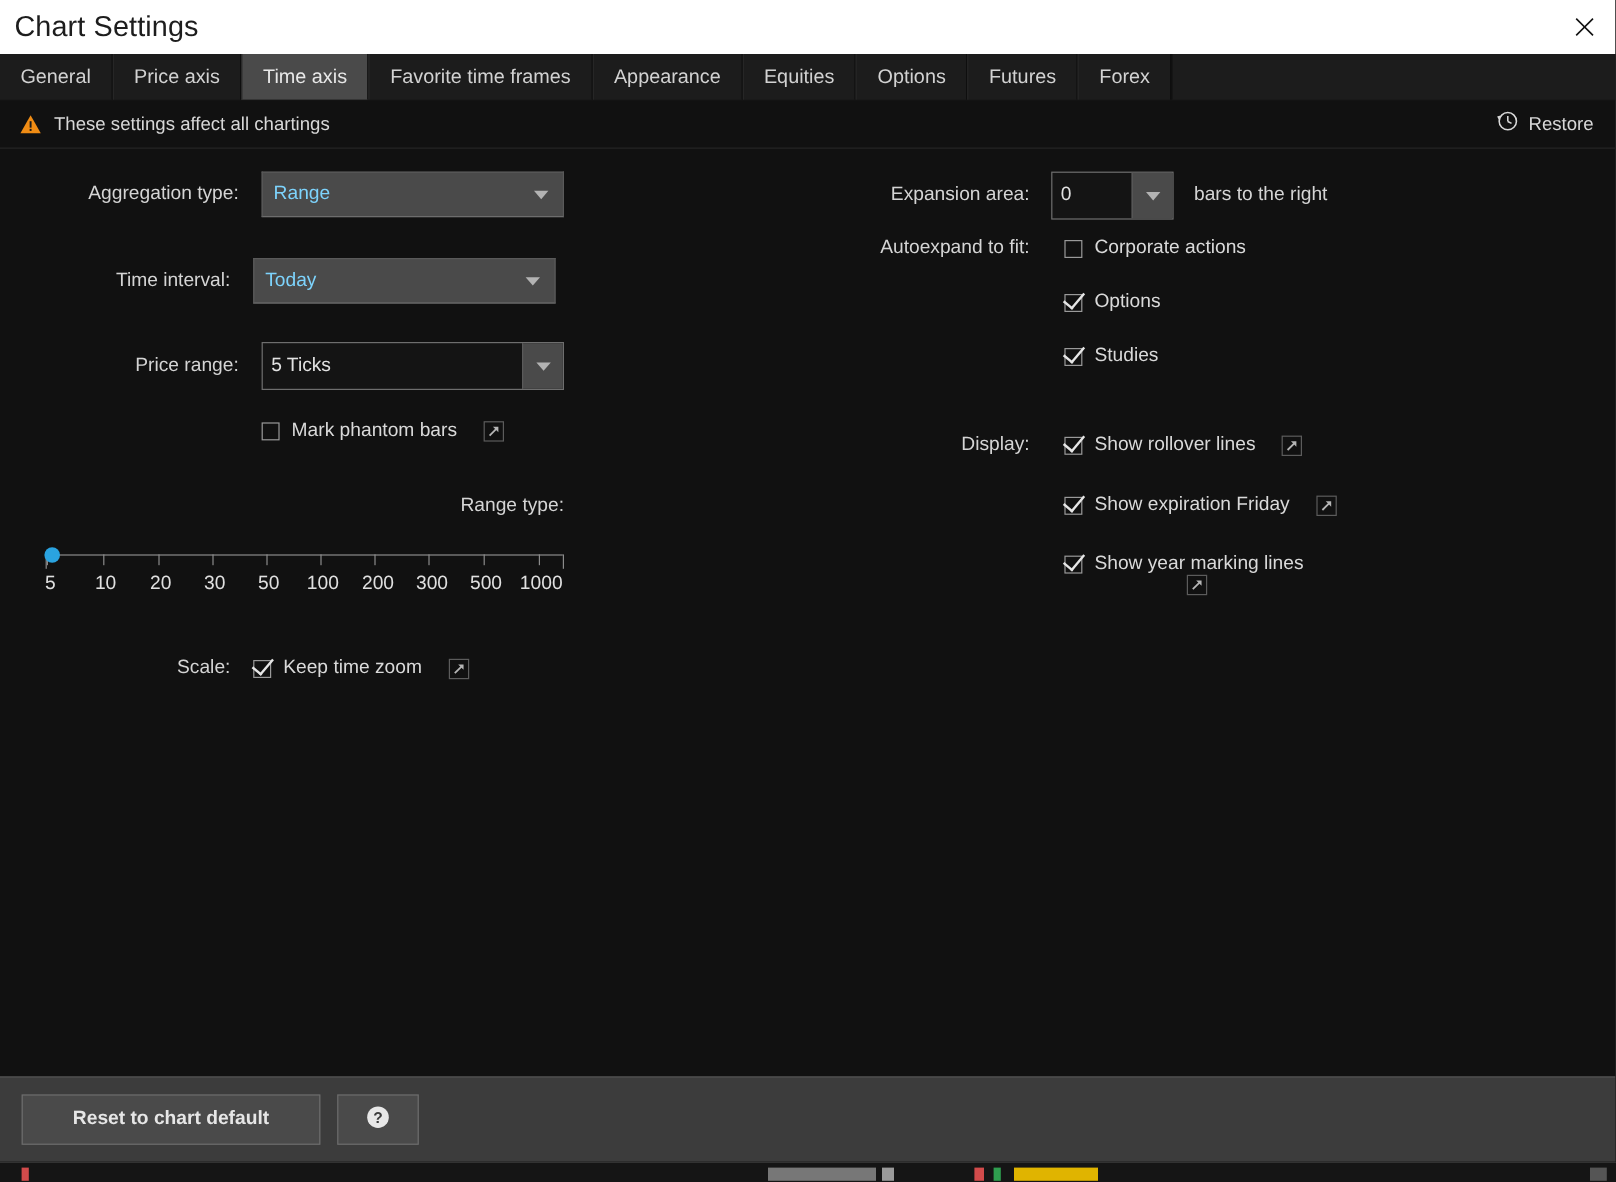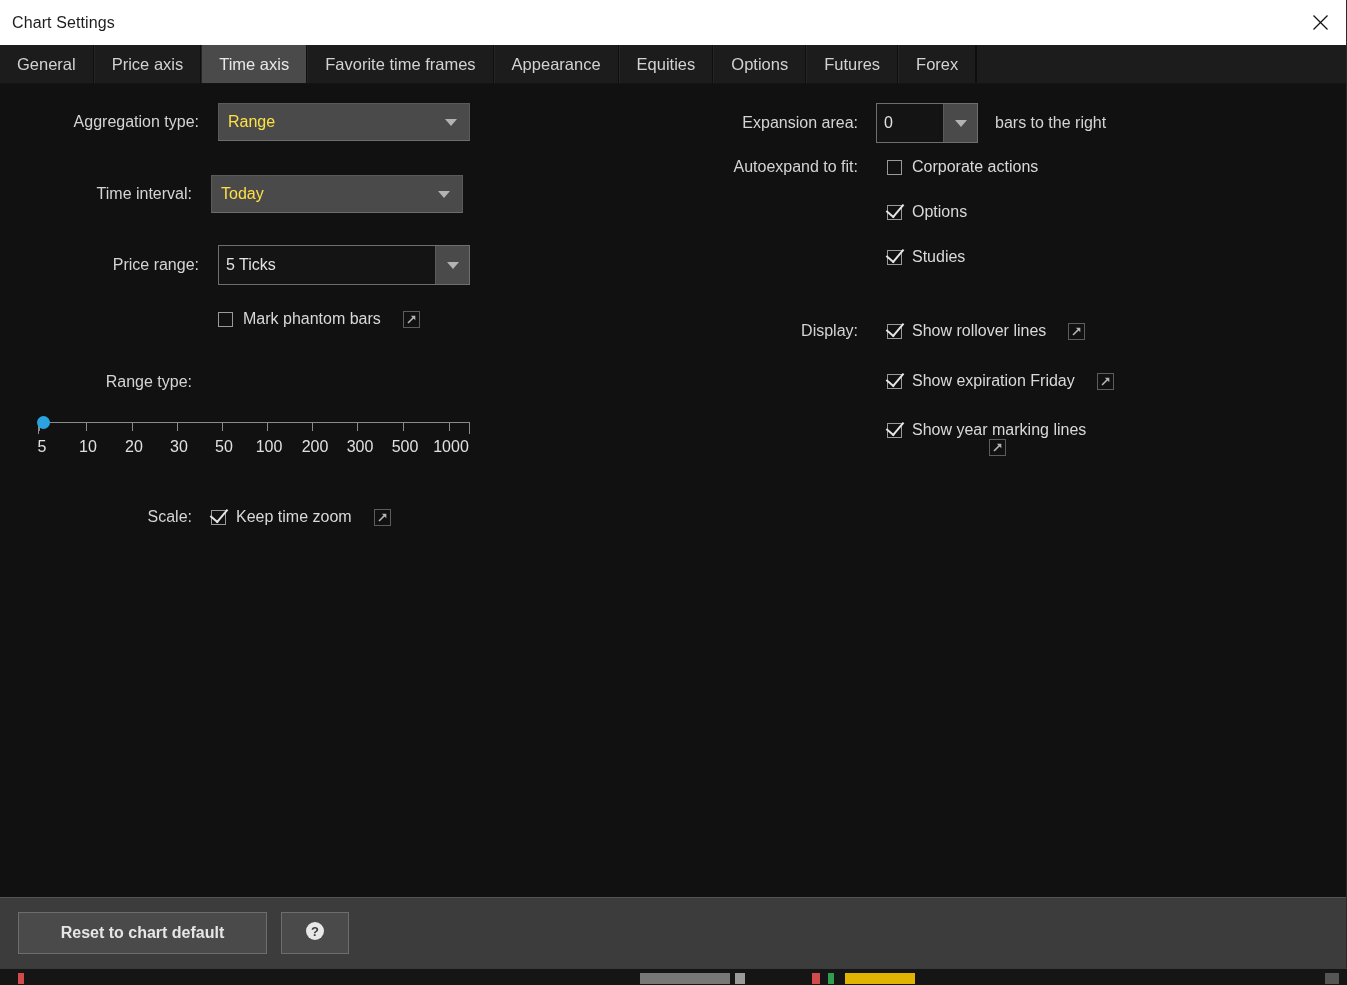--- a/index.html
+++ b/index.html
@@ -43,21 +43,21 @@
   
   .titlebar {
     height: 45px;
     background: #ffffff;
     display: flex;
     align-items: center;
     flex: 0 0 auto;
     position: relative;
   }
   .title-text {
-    font-size: 16px;
+    font-size: 24px;
     color: #1d1d1d;
     padding-left: 12px;
     letter-spacing: .1px;
   }
   .close-btn {
     position: absolute;
     right: 0; top: 0;
     width: 52px; height: 45px;
     display: flex; align-items: center; justify-content: center;
     cursor: pointer;
@@ -142,21 +142,21 @@
   .dropdown {
     width: 252px; height: 38px;
     background: #4a4a4a;
     border: 1px solid #5a5a5a;
     border-bottom-color: #6d6d6d;
     display: flex; align-items: center;
     cursor: pointer;
     position: relative;
   }
   .dropdown .dd-value {
-    font-size: 16px; color: #fde047;
+    font-size: 16px; color: #7dd3fc;
     padding-left: 9px;
   }
   .caret {
     position: absolute; right: 12px; top: 50%;
     margin-top: -3px;
     width: 0; height: 0;
     border-left: 6px solid transparent;
     border-right: 6px solid transparent;
     border-top: 7px solid #b3b3b3;
   }
@@ -339,20 +339,41 @@
       </div>
     <div class="tab">
         <span>Futures</span>
       </div>
     <div class="tab">
         <span>Forex</span>
       </div>
     <div class="tabstrip-filler"></div>
   </div>
 
+  <div class="notice">
+    <span class="warn-icon">
+      <svg width="19" height="17" viewBox="0 0 19 17">
+        <path d="M9.5 1 L18 16 L1 16 Z" fill="#f08c14"></path>
+        <rect x="8.7" y="6" width="1.6" height="5.4" fill="#1b1b1b"></rect>
+        <rect x="8.7" y="12.4" width="1.6" height="1.7" fill="#1b1b1b"></rect>
+      </svg>
+    </span>
+    <span class="notice-text">These settings affect all chartings</span>
+    <div class="restore">
+      <span>
+        <svg width="20" height="20" viewBox="0 0 20 20">
+          <circle cx="10.5" cy="10" r="7.2" fill="none" stroke="#d8d8d8" stroke-width="1.3"></circle>
+          <line x1="10.5" y1="5.6" x2="10.5" y2="10.2" stroke="#d8d8d8" stroke-width="1.3"></line>
+          <line x1="10.5" y1="10.2" x2="13.6" y2="11.8" stroke="#d8d8d8" stroke-width="1.3"></line>
+          <path d="M4.4 5.2 L1.6 6.1 L3.0 8.6 Z" fill="#d8d8d8"></path>
+        </svg>
+      </span>
+      <span class="restore-label">Restore</span>
+    </div>
+  </div>
 
   <div class="body">
 
     <div class="col-left">
 
       <div class="row" style="left:0; top:19px; width:470px; justify-content:flex-end;">
         <span class="lbl" style="width:192px;">Aggregation type:</span>
         <div class="dropdown" style="margin-left:19px;">
           <span class="dd-value">Range</span>
           <span class="caret"></span>
@@ -383,21 +404,21 @@
           <span class="cbx-label">Mark phantom bars</span>
         </span>
         <span class="linkicon" style="margin-left:22px;">
           <svg width="11" height="11" viewBox="0 0 11 11">
             <path d="M2 9 L8.4 2.6" stroke="#b6b6b6" stroke-width="1.5"></path>
             <path d="M9.3 1.7 L9.3 6.2 L4.8 1.7 Z" fill="#b6b6b6"></path>
           </svg>
         </span>
       </div>
 
-      <div class="row" style="left:0; top:289px; width:470px; ">
+      <div class="row" style="left:0; top:289px; width:470px; justify-content:flex-end;">
         <span class="lbl" style="width:192px;">Range type:</span>
       </div>
 
       <div class="slider-wrap" style="left:38px; top:338px; width:432px;">
         <div class="slider-track">
           <div class="slider-line"></div>
           <div class="tickmark" style="left:0px;"></div>
           <div class="tickmark" style="left:47px;"></div>
           <div class="tickmark" style="left:93px;"></div>
           <div class="tickmark" style="left:138px;"></div>

